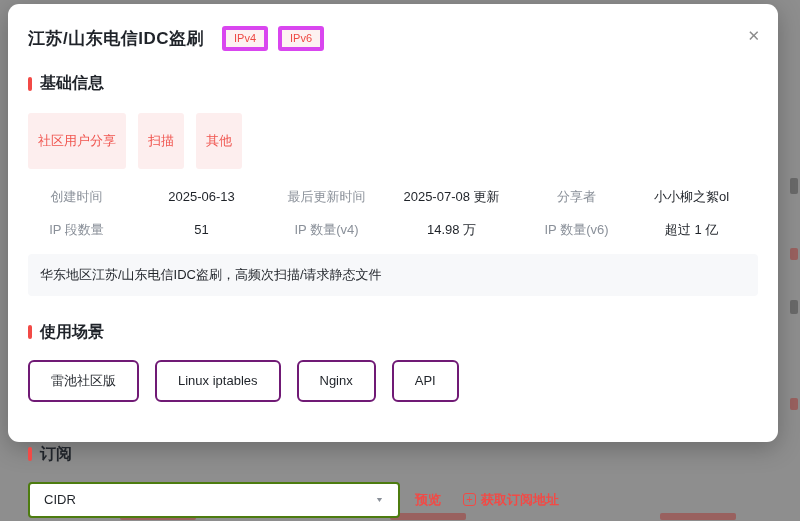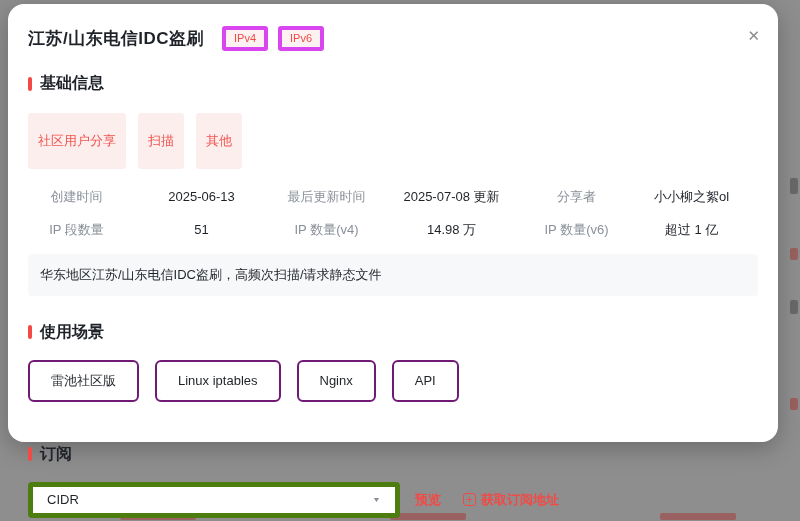--- a/index.html
+++ b/index.html
@@ -9,21 +9,21 @@
 
   
   .backdrop { position:absolute; inset:0; }
   .frag { position:absolute; border-radius:2px; opacity:.55; }
   .frag.red { background:#a33c38; height:7px; width:76px; top:513px; }
   .frag.dark { background:#4a4a4a; }
 
   
   .modal {
     position:absolute; left:8px; top:4px; width:770px; height:438px;
-    background:#ffffff; border-radius:16px;
+    background:#ffffff; border-radius:11px;
     box-shadow:0 6px 24px rgba(0,0,0,.25);
     padding:22px 20px 0 20px;
   }
 
   .modal-header { position:relative; display:flex; align-items:center; }
   .modal-title { font-size:17px; font-weight:bold; color:#1f2329; letter-spacing:.5px; }
   .badge {
     margin-left:18px; font-size:11px; color:#ee4a44;
     background:#fdf2f1; border:4px solid #d946ef; border-radius:3px;
     padding:2px 8px; line-height:1.2;
@@ -54,21 +54,21 @@
 
   .desc-box { margin-top:15px; background:#f7f8fa; border-radius:4px;
     padding:12px; font-size:13px; color:#1f2329; line-height:1.4; }
 
   .usage-row { margin-top:17px; display:flex; gap:16px; }
   .usage-btn { background:#fff; border:2px solid #701a75; border-radius:6px;
     height:42px; padding:0 21px; font-size:13px; color:#1f2329;
     display:flex; align-items:center; cursor:pointer; }
 
   .subscribe-row { margin-top:17px; display:flex; align-items:center; }
-  .select-box { width:372px; height:36px; border:5px solid #4d7c0f;
+  .select-box { width:372px; height:36px; border:2px solid #4d7c0f;
     border-radius:4px; background:#fff; display:flex; align-items:center;
     justify-content:space-between; padding:4px 14px; cursor:pointer; }
   .select-value { font-size:13px; color:#1f2329; }
   .caret { font-size:9px; color:#8a9099; transform:scaleY(.8); }
   .link { color:#f24a46; font-size:13px; font-weight:bold; cursor:pointer;
     display:flex; align-items:center; }
   .link-preview { margin-left:15px; }
   .link-geturl { margin-left:22px; }
   .plus-box { width:13px; height:13px; border:1px solid #f24a46; border-radius:3px;
     display:inline-flex; align-items:center; justify-content:center;

